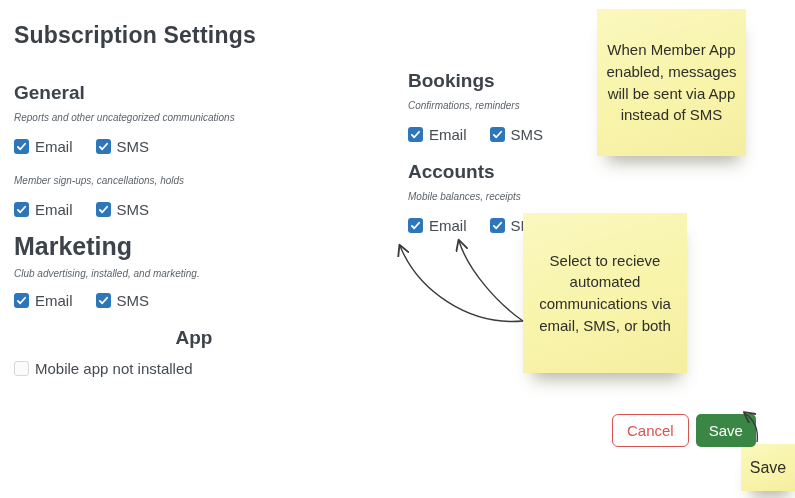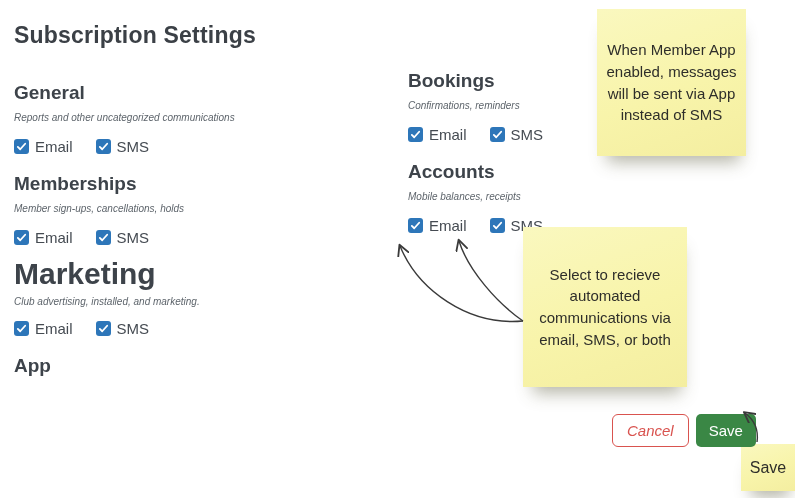--- a/index.html
+++ b/index.html
@@ -11,26 +11,26 @@
     font-size: 23px; font-weight: 700; color: #3b4046; letter-spacing: 0.2px;
   }
 
   .col { position: absolute; top: 68px; }
   .col-left  { left: 14px;  width: 360px; margin-top: 12px; }
   .col-right { left: 408px; width: 250px; }
 
   .section { margin-top: 16px; }
   .section:first-child { margin-top: 0; }
   .section.sec-marketing { margin-top: 12px; }
-  .section.sec-app { margin-top: 16px; }
+  .section.sec-app { margin-top: 16px; text-align: center; }
 
   .section-title {
     font-size: 19px; line-height: 26px; font-weight: 600; color: #3d434a;
   }
-  .section-title.big { font-size: 30px; line-height: 32px; }
+  .section-title.big { font-size: 25px; line-height: 32px; }
 
   .section-desc {
     font-style: italic; font-size: 10px; line-height: 19px;
     color: #5d646b; margin-top: 2px;
   }
 
   .check-row { display: flex; align-items: center; gap: 23px; margin-top: 10px; height: 18px; }
   .sec-marketing .check-row { margin-top: 8px; }
   .sec-app .check-row { margin-top: 8px; }
 
@@ -45,34 +45,34 @@
 
   .note {
     position: absolute; z-index: 2;
     background: linear-gradient(160deg, #faf8bf 0%, #f8f4aa 55%, #f4eea0 100%);
     box-shadow: 2px 14px 16px -8px rgba(90, 90, 60, 0.45);
     display: flex; align-items: center; justify-content: center;
     text-align: center; color: #2e2e2a; padding: 8px;
   }
   .note-text { font-size: 15px; line-height: 1.45; }
   #note-member-app { left: 597px; top: 9px;  width: 149px; height: 147px; }
-  #note-select-receive { left: 523px; top: 227px; width: 164px; height: 160px; }
+  #note-select-receive { left: 523px; top: 213px; width: 164px; height: 160px; }
   #note-save { left: 741px; top: 444px; width: 54px; height: 47px; }
   #note-save .note-text { font-size: 16px; }
 
   .annotation-layer {
     position: absolute; left: 0; top: 0; width: 795px; height: 498px;
     pointer-events: none; z-index: 3;
   }
 
   .btn-row { position: absolute; left: 612px; top: 414px; display: flex; gap: 7px; align-items: center; z-index: 2; }
   .btn { font-family: "Liberation Sans", sans-serif; font-size: 15px; cursor: pointer; }
   .btn-cancel {
     background: #ffffff; color: #d9534f; border: 1.5px solid #d9534f;
-    border-radius: 6px; padding: 7px 14px; font-style: italic;
+    border-radius: 6px; padding: 7px 14px;
   }
   .btn-save {
     background: #3a8745; color: #ffffff; border: none;
     border-radius: 5px; padding: 8px 13px;
   }
 </style>
 </head>
 <body>
 
 <div class="page-title">Subscription Settings</div>
@@ -96,21 +96,20 @@
             <svg viewBox="0 0 12 12" width="11" height="11">
               <path d="M2 6.5 L4.6 9 L10 3" stroke="#fff" stroke-width="2" fill="none" stroke-linecap="round" stroke-linejoin="round"></path>
             </svg>
           </span>
         <span class="cb-label">SMS</span>
       </label>
     </div>
   </div>
 
   <div class="section sec-memberships">
-    <div class="section-title">Memberships</div>
     <div class="section-desc">Member sign-ups, cancellations, holds</div>
     <div class="check-row">
       <label class="check-item">
         <span class="cb checked">
             <svg viewBox="0 0 12 12" width="11" height="11">
               <path d="M2 6.5 L4.6 9 L10 3" stroke="#fff" stroke-width="2" fill="none" stroke-linecap="round" stroke-linejoin="round"></path>
             </svg>
           </span>
         <span class="cb-label">Email</span>
       </label>
@@ -143,20 +142,26 @@
               <path d="M2 6.5 L4.6 9 L10 3" stroke="#fff" stroke-width="2" fill="none" stroke-linecap="round" stroke-linejoin="round"></path>
             </svg>
           </span>
         <span class="cb-label">SMS</span>
       </label>
     </div>
   </div>
 
   <div class="section sec-app">
     <div class="section-title">App</div>
+    <div class="check-row">
+      <label class="check-item">
+        <span class="cb unchecked"></span>
+        <span class="cb-label">Mobile app not installed</span>
+      </label>
+    </div>
   </div>
 
 </div>
 
 <div class="col col-right">
 
   <div class="section sec-bookings">
     <div class="section-title">Bookings</div>
     <div class="section-desc">Confirmations, reminders</div>
     <div class="check-row">

